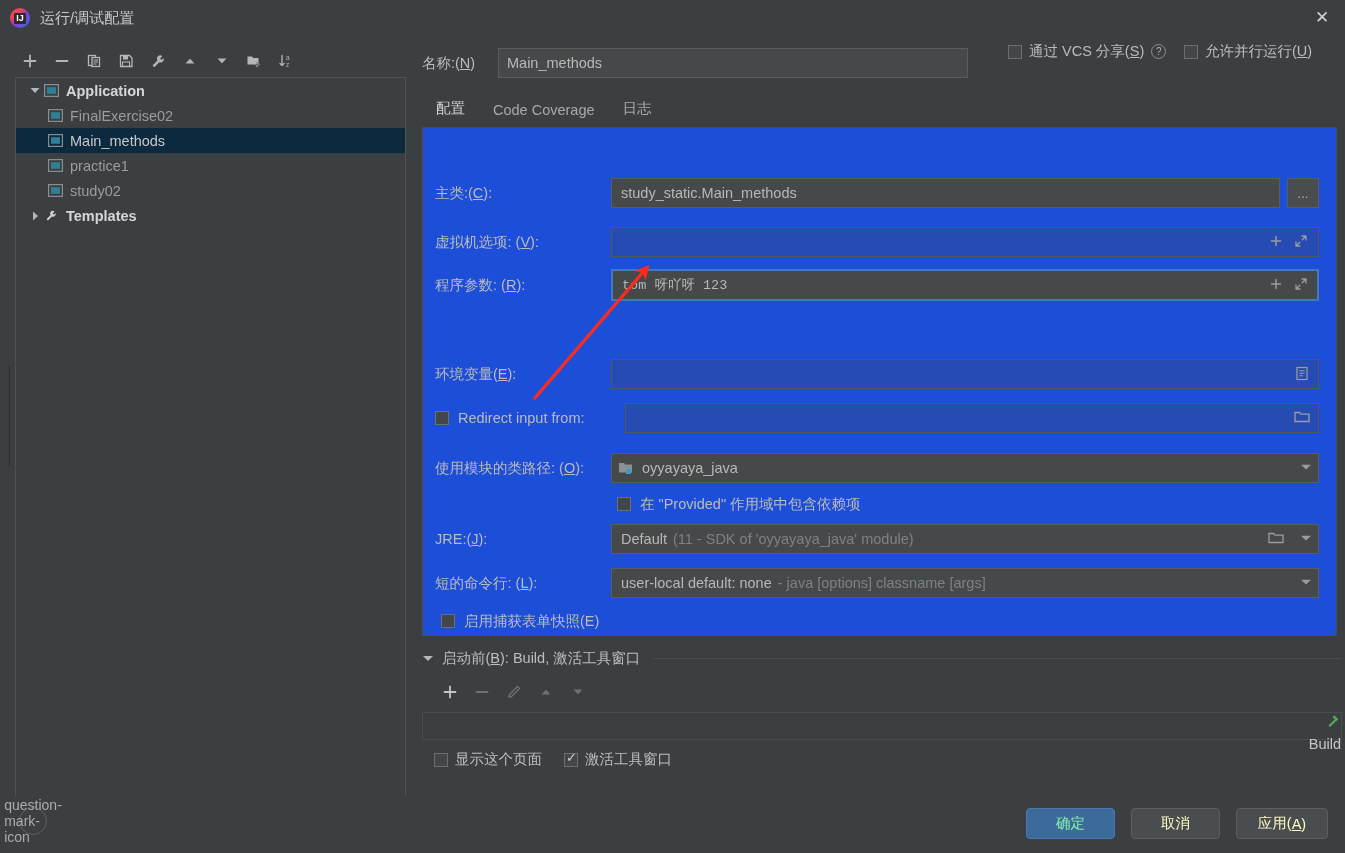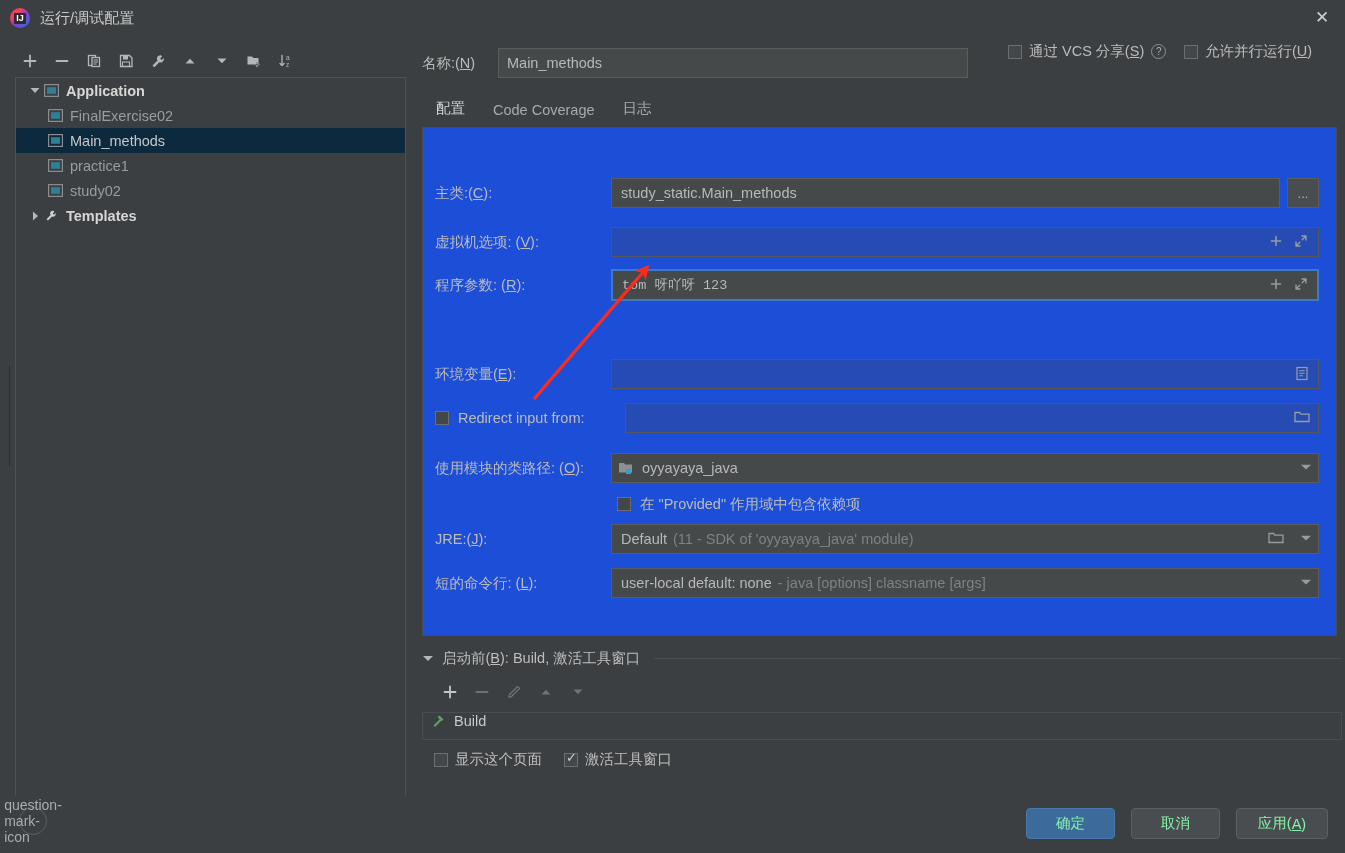--- a/index.html
+++ b/index.html
@@ -133,37 +133,37 @@
     display: flex; align-items: center; justify-content: center; cursor: default;
   }
 
   
   #before-launch { position: absolute; left: 6px; top: 613px; width: 920px; }
   #bl-header { display: flex; align-items: center; gap: 8px; font-size: 14.5px; color: #bdbdbd; white-space: nowrap; }
   #bl-line { flex: 1; height: 1px; background: #4a4d4f; margin-left: 6px; }
   #bl-toolbar { margin-top: 10px; display: flex; align-items: center; padding-left: 12px; gap: 0px; }
   #bl-list {
     margin-top: 6px; height: 28px; background: #3c3f41; border: 1px solid #4a4d4f;
-    display: flex; align-items: flex-start; padding-left: 8px; gap: 8px;
-    font-size: 14.5px; color: #c8c8c8;
+    display: flex; align-items: flex-end; padding-left: 8px; gap: 8px;
+    font-size: 14.5px; color: #c8c8c8; flex-direction: column;
   }
   #bl-checks { margin-top: 10px; display: flex; align-items: center; gap: 22px; padding-left: 12px; font-size: 14.5px; color: #bdbdbd; }
   .blchk { display: flex; align-items: center; gap: 7px; }
 
   
   #bottom-bar { position: absolute; left: 0; top: 796px; width: 1345px; height: 57px; background: #3c3f41; }
   #help-btn {
     position: absolute; left: 19px; top: 11px; width: 28px; height: 28px; border-radius: 50%;
     border: 1px solid #5d6163; display: flex; align-items: center; justify-content: center;
     color: #a9acae; font-size: 14px; cursor: default;
   }
   .dlg-btn {
     position: absolute; top: 808px; height: 31px; border-radius: 4px;
     display: flex; align-items: center; justify-content: center;
-    font-size: 14.5px; cursor: default; border: 1px solid #5b5f61; background: #4a4d4f; color: #86efac;
+    font-size: 14.5px; cursor: default; border: 1px solid #5b5f61; background: #4a4d4f; color: #fef9c3;
   }
   .dlg-btn.primary { background: #3c6a9b; border-color: #4679ad; color: #86efac; }
 
   
   #annotation { position: absolute; left: 0; top: 0; width: 1345px; height: 853px; pointer-events: none; }
 </style>
 </head>
 <body>
 
 <div id="root">
@@ -444,20 +444,26 @@
           <span>user-local default: none</span>
           <span class="dim">- java [options] classname [args]</span>
         </div>
         <div class="in-icon" style="left:868px;">
           <svg width="12" height="8" viewBox="0 0 12 8">
               <path d="M1 1.8 6 6.6l5-4.8z" fill="#9a9d9f"></path>
             </svg>
         </div>
       </div>
 
+      <div class="frow" style="left:0; top:478px; width:915px; height:24px;">
+        <div class="flabel" style="left:18px; display:flex; align-items:center; gap:9px;">
+          <span class="cb"></span>
+          <span>启用捕获表单快照(E)</span>
+        </div>
+      </div>
     </div>
 
     <div id="before-launch">
       <div id="bl-header">
         <span style="display:inline-flex;">
           <svg width="12" height="9" viewBox="0 0 12 9">
               <path d="M1 2 6 7l5-5z" fill="#b4b7b9"></path>
             </svg>
         </span>
         <span>启动前(<span class="ul">B</span>): Build, 激活工具窗口</span>

